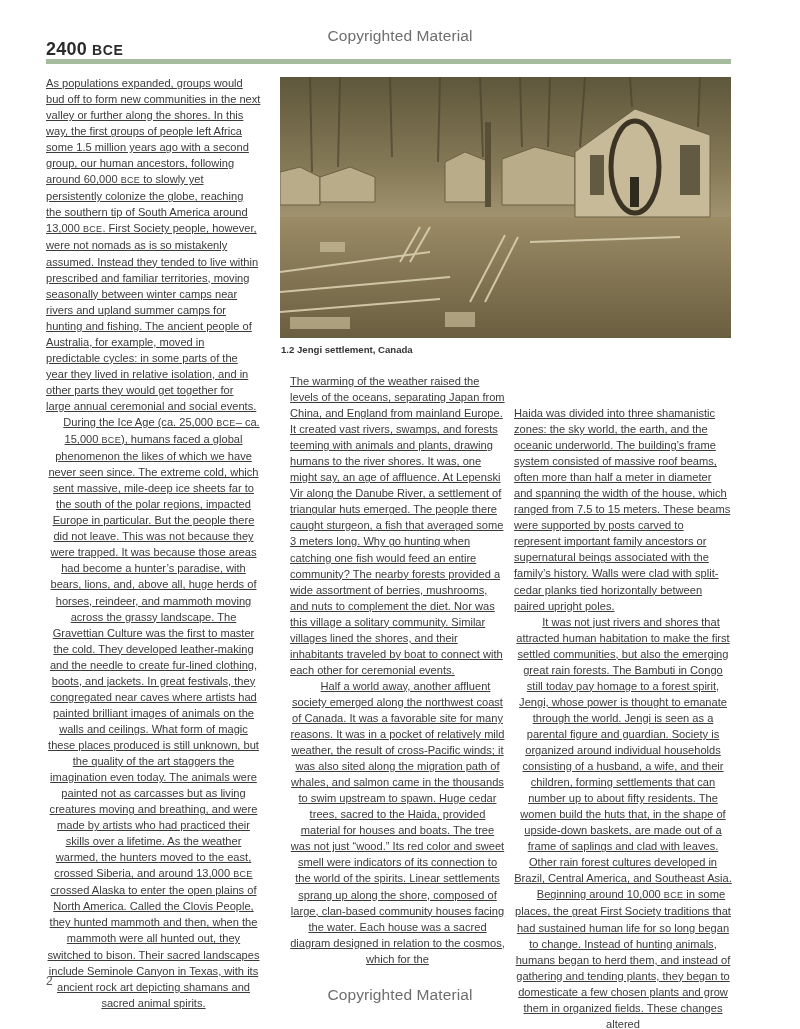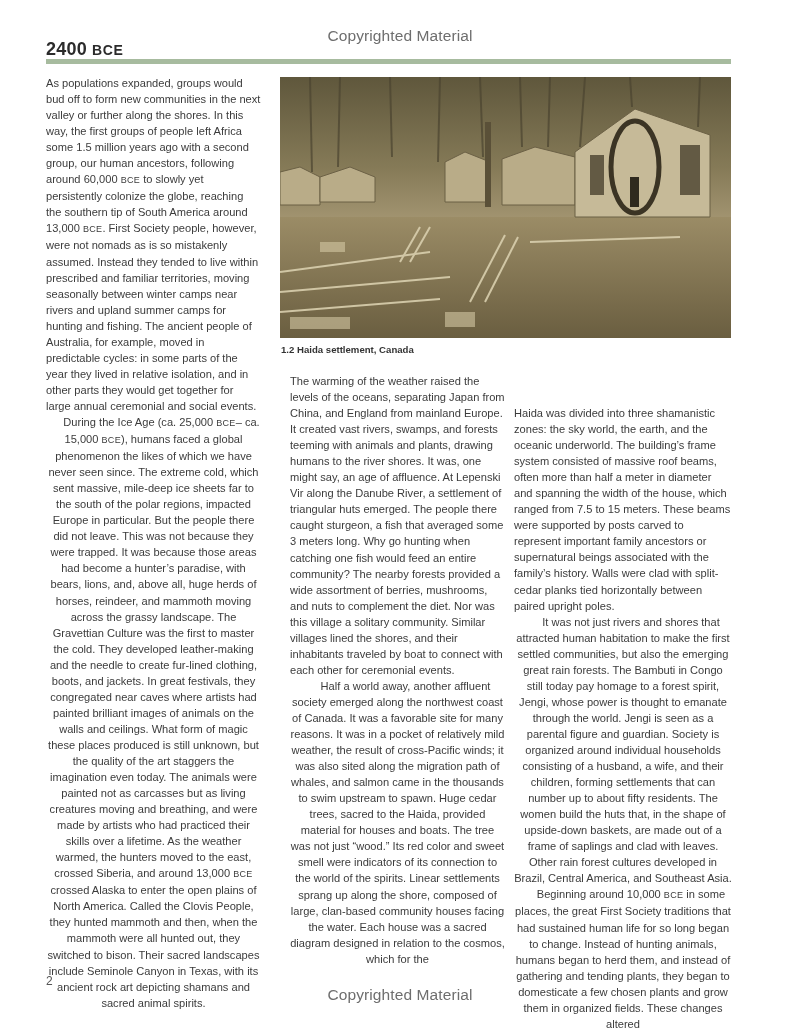--- a/index.html
+++ b/index.html
@@ -12,21 +12,21 @@
   .watermark.top { top: 27px; }
   .watermark.bottom { top: 986px; }
 
   .running-head { position: absolute; left: 46px; top: 39px; font-size: 18px; font-weight: bold;
                   color: #2b2b2b; letter-spacing: 0.2px; }
   .running-head .sc { font-size: 14px; letter-spacing: 0.6px; }
   .rule { position: absolute; left: 46px; top: 59px; width: 685px; height: 5px; background: #a7bb9f; }
 
   .col { position: absolute; font-size: 11.1px; line-height: 16.05px; color: #3b3b3b;
          font-family: "Liberation Sans", sans-serif; }
-  .col p { margin: 0; }
+  .col p { margin: 0; text-decoration: underline; }
   .col p.indent { text-indent: 16px; text-align: center; }
   .sc-small { font-size: 9px; letter-spacing: 0.3px; }
   .col-left { left: 46px; top: 75px; width: 215px; }
   .col-mid { left: 281px; top: 373px; width: 215px; margin-left: 9px; }
   .col-right { left: 514px; top: 373px; width: 218px; margin-top: 32px; }
 
   .photo { position: absolute; left: 280px; top: 77px; width: 451px; height: 261px; overflow: hidden;
            background: linear-gradient(180deg, #6f6446 0%, #8a7d5a 30%, #a4956f 55%, #8d7f5b 75%, #6a5f42 100%); }
   .photo svg { display: block; }
 
@@ -110,21 +110,21 @@
     <g fill="#d4c8a4" opacity="0.6">
       <rect x="10" y="240" width="60" height="12"></rect>
         <rect x="165" y="235" width="30" height="15"></rect>
       <rect x="40" y="165" width="25" height="10"></rect>
     </g>
   </svg>
 </div>
 
 <div class="caption">
   <span>1.2</span>
-  <span>Haida settlement, Canada</span>
+  <span>Jengi settlement, Canada</span>
 </div>
 
 <div class="col col-mid">
     <p><span>The warming of the weather raised the levels of the oceans, separating Japan from China, and England from mainland Europe. It created vast rivers, swamps, and forests teeming with animals and plants, drawing humans to the river shores. It was, one might say, an age of affluence. At Lepenski Vir along the Danube River, a settlement of triangular huts emerged. The people there caught sturgeon, a fish that averaged some 3 meters long. Why go hunting when catching one fish would feed an entire community? The nearby forests provided a wide assortment of berries, mushrooms, and nuts to complement the diet. Nor was this village a solitary community. Similar villages lined the shores, and their inhabitants traveled by boat to connect with each other for ceremonial events.</span></p>
     <p class="indent"><span>Half a world away, another affluent society emerged along the northwest coast of Canada. It was a favorable site for many reasons. It was in a pocket of relatively mild weather, the result of cross-Pacific winds; it was also sited along the migration path of whales, and salmon came in the thousands to swim upstream to spawn. Huge cedar trees, sacred to the Haida, provided material for houses and boats. The tree was not just “wood.” Its red color and sweet smell were indicators of its connection to the world of the spirits. Linear settlements sprang up along the shore, composed of large, clan-based community houses facing the water. Each house was a sacred diagram designed in relation to the cosmos, which for the</span></p>
   </div>
 <div class="col col-right">
     <p><span>Haida was divided into three shamanistic zones: the sky world, the earth, and the oceanic underworld. The building’s frame system consisted of massive roof beams, often more than half a meter in diameter and spanning the width of the house, which ranged from 7.5 to 15 meters. These beams were supported by posts carved to represent important family ancestors or supernatural beings associated with the family’s history. Walls were clad with split-cedar planks tied horizontally between paired upright poles.</span></p>
     <p class="indent"><span>It was not just rivers and shores that attracted human habitation to make the first settled communities, but also the emerging great rain forests. The Bambuti in Congo still today pay homage to a forest spirit, Jengi, whose power is thought to emanate through the world. Jengi is seen as a parental figure and guardian. Society is organized around individual households consisting of a husband, a wife, and their children, forming settlements that can number up to about fifty residents. The women build the huts that, in the shape of upside-down baskets, are made out of a frame of saplings and clad with leaves. Other rain forest cultures developed in Brazil, Central America, and Southeast Asia.</span></p>
     <p class="indent"><span>Beginning around 10,000 </span><span class="sc-small">BCE</span><span> in some places, the great First Society traditions that had sustained human life for so long began to change. Instead of hunting animals, humans began to herd them, and instead of gathering and tending plants, they began to domesticate a few chosen plants and grow them in organized fields. These changes altered</span></p>

